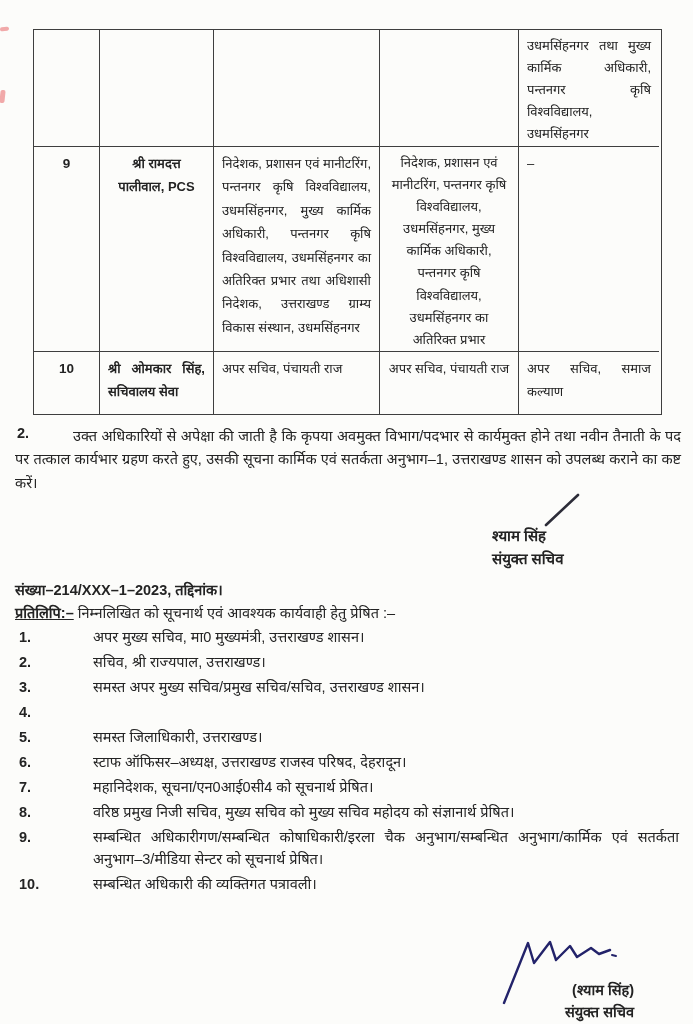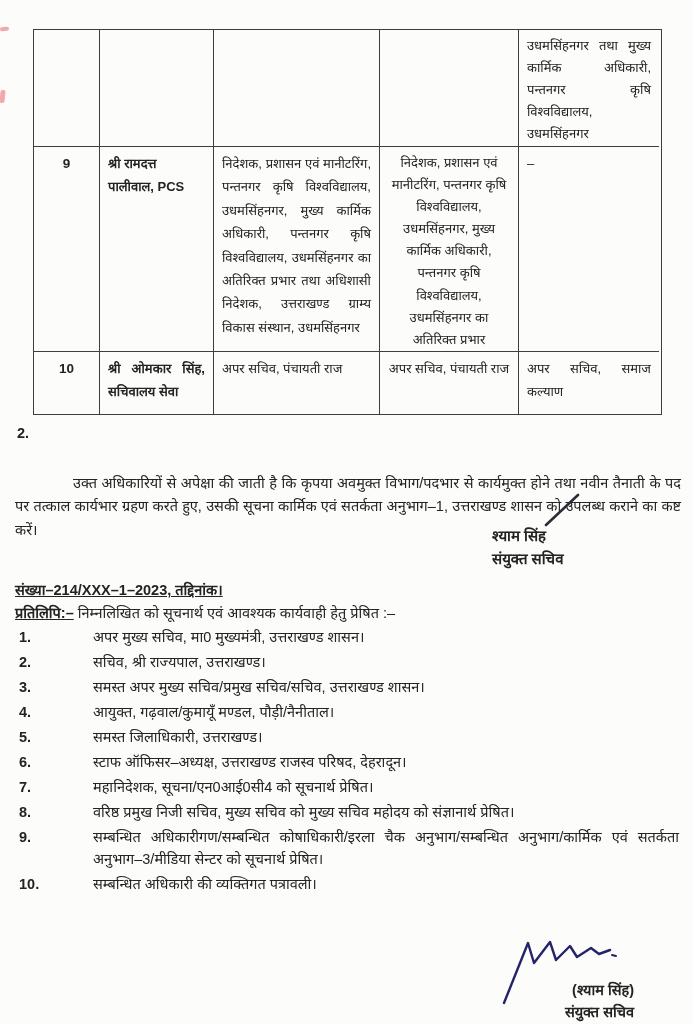--- a/index.html
+++ b/index.html
@@ -32,55 +32,53 @@
     border-right:1.2px solid #3e3e3e;
     border-bottom:1.2px solid #3e3e3e;
     padding:5px 8px 12px 8px;
     font-size:13px;
     line-height:1.8;
     overflow:hidden;
   }
   .cell.last-col { border-right:none; }
   .cell.last-row { border-bottom:none; }
   .cell.sno { text-align:center; font-weight:bold; font-size:13.5px; }
-  .cell.name { font-weight:bold; }
+  .cell.name { font-weight:bold;text-align:center; }
   .cell.just { text-align:justify; text-justify:inter-word; }
   .cell.ctr  { text-align:center; }
   .cell.tight { line-height:1.7; }
 
   
   .para2-no {
     position:absolute; left:17px; top:425px;
     font-size:14.5px; font-weight:bold;
   }
   .para2 {
     position:absolute; left:15px; top:425px; width:666px;
     font-size:14.5px; line-height:1.62;
     text-align:justify; text-justify:inter-word;
     text-indent:58px;
-    margin-top:47px;
   }
 
   
   .sig-slash { position:absolute; left:543px; top:492px; }
   .sig-top {
     position:absolute; left:492px; top:524px; width:136px;
     text-align:left; font-size:15px; line-height:1.55; font-weight:bold;
   }
   .sig-bottom-svg { position:absolute; left:498px; top:933px; }
   .sig-bottom {
     position:absolute; left:484px; top:980px; width:150px;
     text-align:right; font-size:14.5px; line-height:1.5; font-weight:bold;
   }
 
   
   .ref-number {
     position:absolute; left:15px; top:579px;
     font-size:14.5px; font-weight:bold;
-    text-decoration:underline;
   }
   .ref-copy {
     position:absolute; left:15px; top:602px; width:666px;
     font-size:14.5px;
   }
   .ref-copy .lbl { font-weight:bold; text-decoration:underline;text-align:center; }
   .copy-list {
     position:absolute; left:15px; top:626px; width:668px;
     font-size:14.5px;
   }
@@ -145,21 +143,20 @@
     <div class="copy-item">
         <span class="no">2.</span>
         <span class="txt">सचिव, श्री राज्यपाल, उत्तराखण्ड।</span>
       </div>
     <div class="copy-item">
         <span class="no">3.</span>
         <span class="txt">समस्त अपर मुख्य सचिव/प्रमुख सचिव/सचिव, उत्तराखण्ड शासन।</span>
       </div>
     <div class="copy-item">
         <span class="no">4.</span>
-        <span class="txt">आयुक्त, गढ़वाल/कुमायूँ मण्डल, पौड़ी/नैनीताल।</span>
       </div>
     <div class="copy-item">
         <span class="no">5.</span>
         <span class="txt">समस्त जिलाधिकारी, उत्तराखण्ड।</span>
       </div>
     <div class="copy-item">
         <span class="no">6.</span>
         <span class="txt">स्टाफ ऑफिसर–अध्यक्ष, उत्तराखण्ड राजस्व परिषद, देहरादून।</span>
       </div>
     <div class="copy-item">

